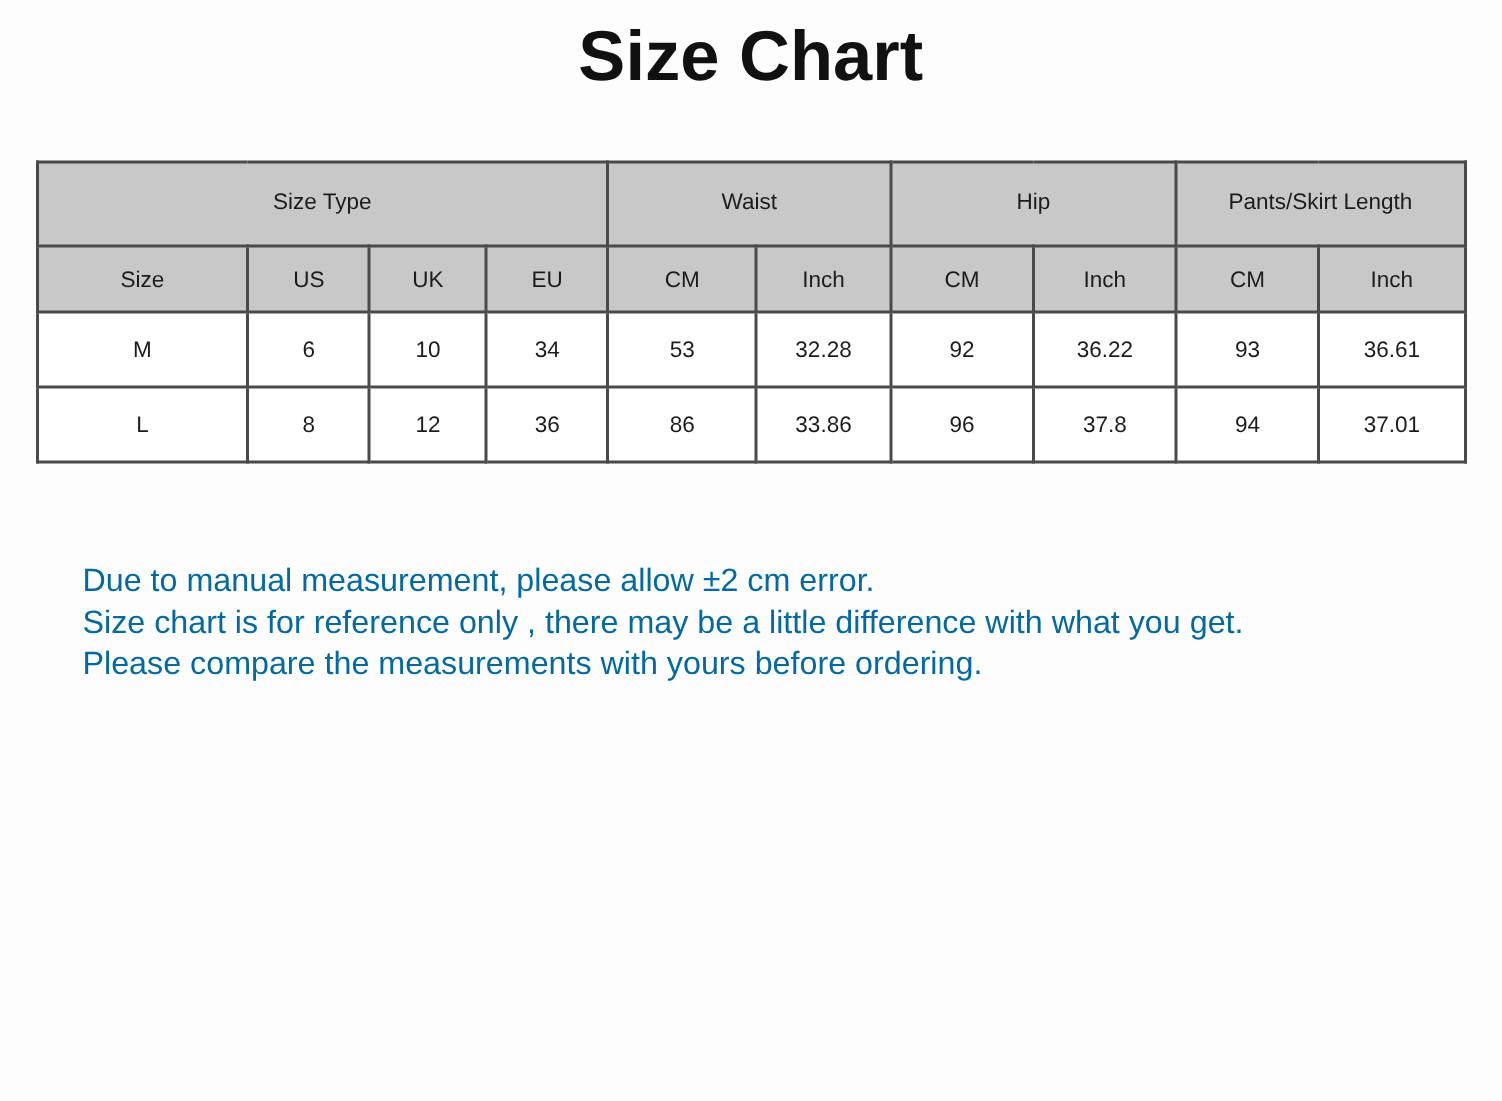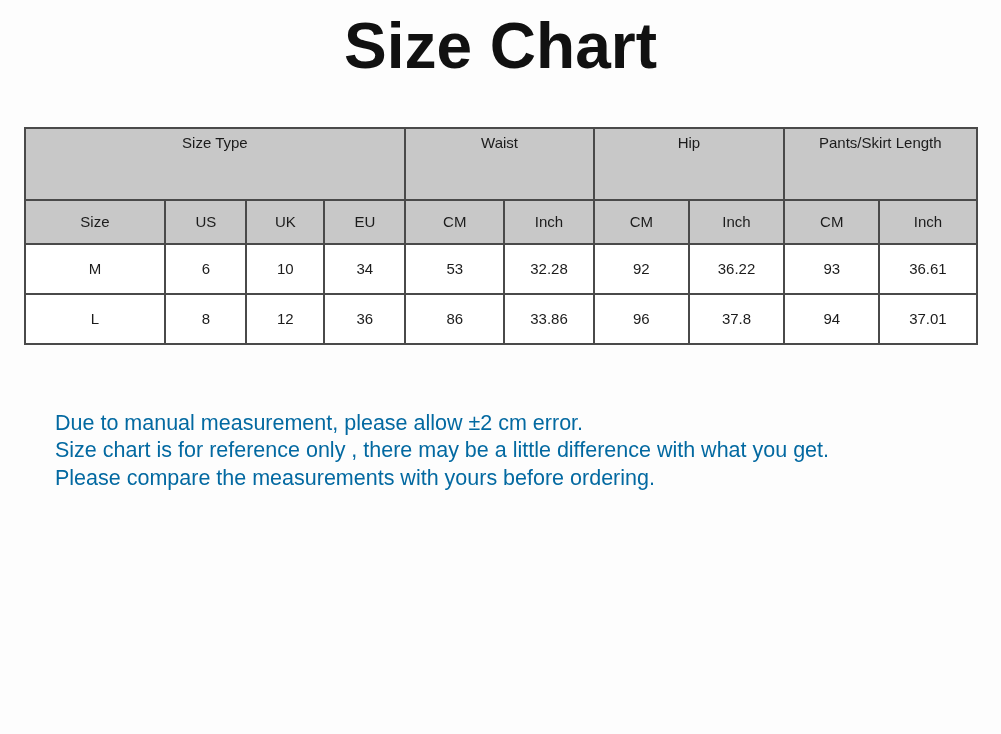--- a/index.html
+++ b/index.html
@@ -12,21 +12,21 @@
     overflow: hidden;
   }
   .page {
     position: relative;
     width: 1001px;
     height: 734px;
   }
   .title {
     margin-top: 10px;
     text-align: center;
-    font-size: 64px;
+    font-size: 47px;
     font-weight: 700;
     letter-spacing: 0px;
     color: #111111;
     line-height: 1.15;
   }
   table.size-chart {
     border-collapse: collapse;
     table-layout: fixed;
     width: 954px;
     margin: 43px auto 0 auto;
@@ -37,23 +37,23 @@
     text-align: center;
     vertical-align: middle;
     font-size: 15px;
     font-weight: 400;
     color: #1c1c1c;
   }
   table.size-chart thead th {
     background: #c8c8c8;
   }
   tr.group-header-row th {
-    height: 72px;
+    height: 56px;
     vertical-align: top;
-    padding-top: 5px;
+    padding-top: 17px;
   }
   tr.column-header-row th {
     height: 44px;
   }
   table.size-chart tbody td {
     height: 50px;
     background: #ffffff;
   }
   col.c0 { width: 14.8%; }
   col.c1 { width: 8.5%; }

